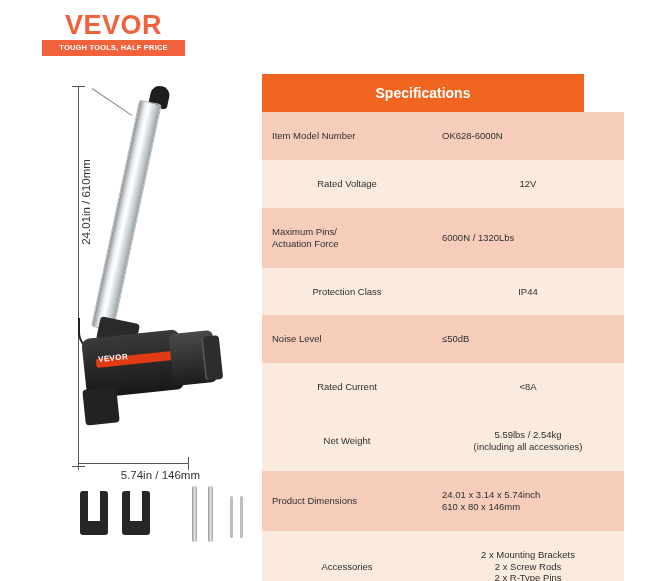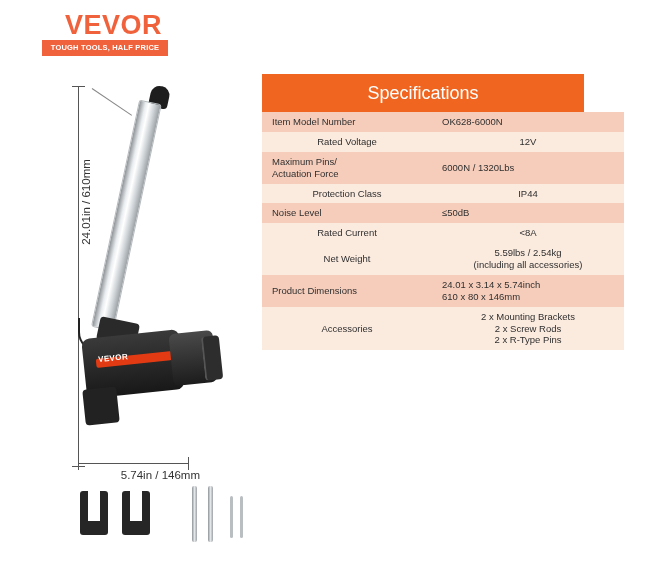--- a/index.html
+++ b/index.html
@@ -36,21 +36,21 @@
     background: #ffffff;
     color: #f0623c;
     font-size: 27px;
     font-weight: bold;
     letter-spacing: 0.5px;
     text-align: center;
     line-height: 30px;
     font-family: "Liberation Sans", sans-serif;
   }
   .logo-tag {
-    width: 126px;
+    width: 143px;
     height: 16px;
     background: #f0623c;
     color: #ffffff;
     font-size: 7.5px;
     font-weight: bold;
     text-align: center;
     line-height: 16px;
     letter-spacing: 0.2px;
   }
 
@@ -283,33 +283,33 @@
     position: absolute;
     left: 262px;
     top: 74px;
     width: 322px;
   }
   .spec-title {
     height: 38px;
     line-height: 38px;
     background: #f0651f;
     color: #ffffff;
-    font-size: 18px;
-    font-weight: normal;
+    font-size: 14px;
+    font-weight: bold;
     text-align: center;
   }
   table.spec {
     width: 322px;
     border-collapse: collapse;
     table-layout: fixed;
   }
   table.spec td {
     font-size: 9.5px;
     color: #2f2f2f;
-    padding: 4px 10px;
+    padding: 18px 10px;
     vertical-align: middle;
     line-height: 1.25;
   }
   table.spec td.k { width: 150px; }
   table.spec td.v { width: 172px; }
   tr.odd td { background: #f6cdbb; }
   tr.even td { background: #fbeade; text-align: center; }
 
   .v-multi { white-space: pre-line; }
 </style>

